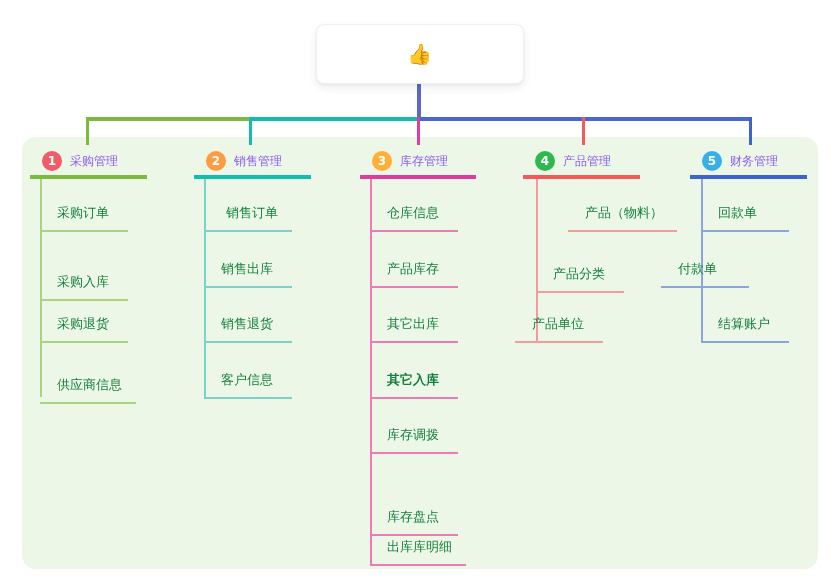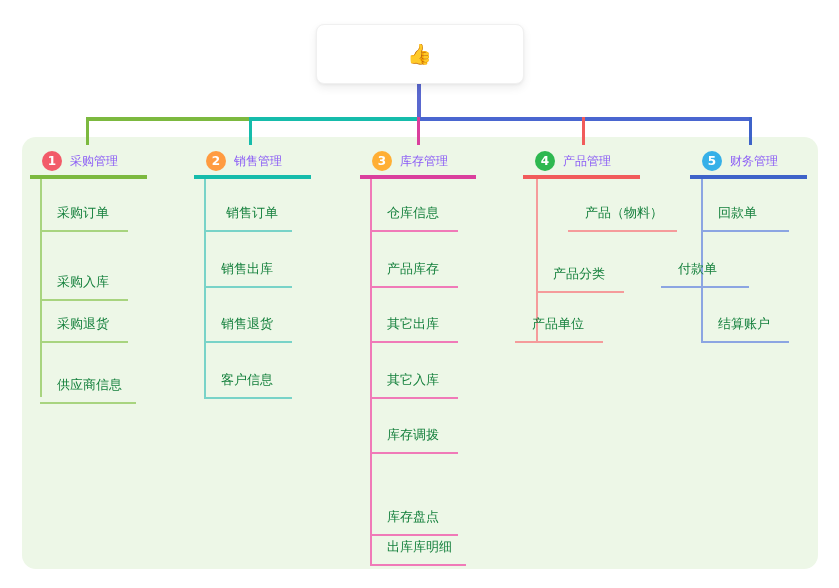--- a/index.html
+++ b/index.html
@@ -77,21 +77,21 @@
       <div class="sub-item" style="left: 204px; top: 371.8px; border-bottom-color: rgb(120, 211, 200);">客户信息</div>
       <div class="line" style="left: 417px; top: 117px; width: 3px; height: 28px; background: rgb(218, 63, 157);"></div>
       <div class="branch-head" style="left: 360px; width: 104px; border-bottom-color: rgb(218, 63, 157);">
         <span class="num-badge" style="background: rgb(255, 175, 53);">3</span>
         <span class="branch-label">库存管理</span>
       </div>
       <div class="spine" style="left: 370px; height: 384.6px; background: rgb(240, 122, 184);"></div>
       <div class="sub-item" style="left: 370px; top: 205px; border-bottom-color: rgb(240, 122, 184);">仓库信息</div>
       <div class="sub-item" style="left: 370px; top: 260.6px; border-bottom-color: rgb(240, 122, 184);">产品库存</div>
       <div class="sub-item" style="left: 370px; top: 316.2px; border-bottom-color: rgb(240, 122, 184);">其它出库</div>
-      <div class="sub-item" style="left: 370px; top: 371.8px; border-bottom-color: rgb(240, 122, 184);">其它入库</div>
+      <div class="sub-item" style="left: 370px; top: 371.8px; border-bottom-color: rgb(240, 122, 184); font-weight: bold;">其它入库</div>
       <div class="sub-item" style="left: 370px; top: 427.4px; border-bottom-color: rgb(240, 122, 184);">库存调拨</div>
       <div class="sub-item" style="left: 370px; top: 509px; border-bottom-color: rgb(240, 122, 184);">库存盘点</div>
       <div class="sub-item" style="left: 370px; top: 538.6px; border-bottom-color: rgb(240, 122, 184);">出库库明细</div>
       <div class="line" style="left: 582px; top: 117px; width: 3px; height: 28px; background: rgb(241, 91, 91);"></div>
       <div class="branch-head" style="left: 523px; width: 105px; border-bottom-color: rgb(241, 91, 91);">
         <span class="num-badge" style="background: rgb(46, 184, 80);">4</span>
         <span class="branch-label">产品管理</span>
       </div>
       <div class="spine" style="left: 536px; height: 162.2px; background: rgb(245, 155, 155);"></div>
       <div class="sub-item" style="left: 568px; top: 205px; border-bottom-color: rgb(245, 155, 155);">产品（物料）</div>

